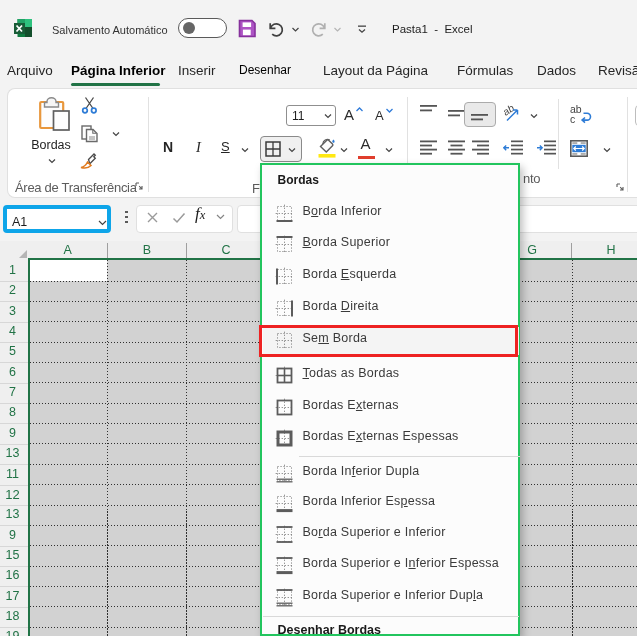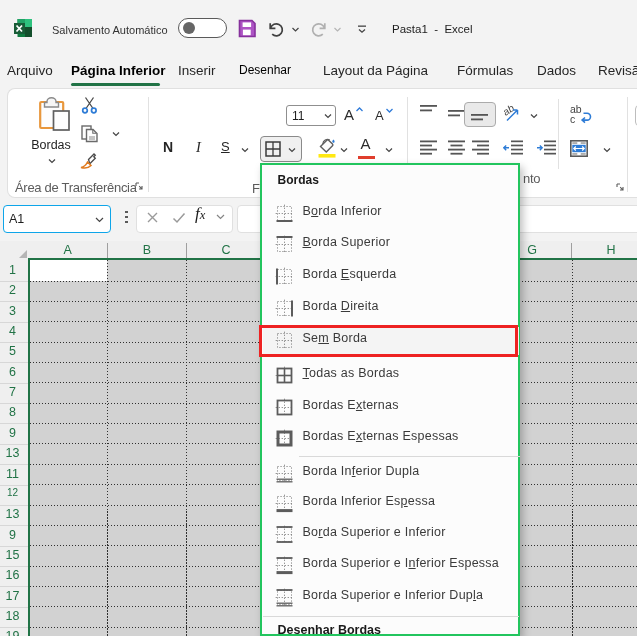--- a/index.html
+++ b/index.html
@@ -235,21 +235,21 @@
   <div class="glabel" style="left:515px;top:82px">nto</div>
   <svg class="abs" style="left:607px;top:92.5px" width="10" height="10" viewBox="0 0 10 10">
     <path d="M2 2 h3 M2 2 v3 M8 5 v3 h-3 M5.2 5.2 l2.6 2.6 M8 5.6 v2.4 h-2.4" stroke="#5c5c5c" stroke-width="1.1" fill="none"></path>
   </svg>
   <div class="sep" style="left:619px;top:8px;height:95px"></div>
   <div class="abs" style="left:627px;top:15.5px;width:10px;height:21px;border:1px solid #bdbdbd;border-radius:4px 0 0 4px;background:#fff"></div>
 
 </div>
 
 <div class="abs" style="left:0;top:199px;width:637px;height:42px;background:#f3f3f3">
-  <div class="abs" style="left:3px;top:5.5px;width:108px;height:28px;background:#fff;border:1px solid #0ea5e9;border-radius:4px">
+  <div class="abs" style="left:3px;top:5.5px;width:108px;height:28px;background:#fff;border:4px solid #0ea5e9;border-radius:4px">
     <div class="abs" style="left:5px;top:6px;font-size:12.5px;color:#1e1e1e">A1</div>
     <svg class="abs" style="left:90px;top:9px" width="11" height="10" viewBox="0 0 11 10">
         <path d="M2 3 L5.5 6.5 L9 3" fill="none" stroke="#444" stroke-width="1.2"></path>
       </svg>
   </div>
   <div class="abs" style="left:125px;top:11.5px;width:2.6px;height:2.6px;background:#5a5a5a;box-shadow:0 5px 0 #5a5a5a,0 10px 0 #5a5a5a"></div>
   <div class="abs" style="left:135.5px;top:5.5px;width:97px;height:28px;background:#fff;border:1px solid #e0e0e0;border-radius:4px"></div>
   <div class="abs" style="left:237px;top:5.5px;width:405px;height:28px;background:#fff;border:1px solid #e0e0e0;border-radius:4px"></div>
   <svg class="abs" style="left:145px;top:10.5px" width="15" height="15" viewBox="0 0 15 15">
       <path d="M3 3 L12 12 M12 3 L3 12" stroke="#9a9a9a" stroke-width="1.4"></path>
@@ -295,21 +295,21 @@
       <div class="abs green" style="left:0;top:144.02px;width:25px;text-align:center;font-size:12.5px">7</div>
       <div class="abs" style="left:0;top:141.72px;width:28px;height:1px;background:#d7d7d7"></div>
       <div class="abs green" style="left:0;top:164.39000000000001px;width:25px;text-align:center;font-size:12.5px">8</div>
       <div class="abs" style="left:0;top:162.09px;width:28px;height:1px;background:#d7d7d7"></div>
       <div class="abs green" style="left:0;top:184.76000000000002px;width:25px;text-align:center;font-size:12.5px">9</div>
       <div class="abs" style="left:0;top:182.46px;width:28px;height:1px;background:#d7d7d7"></div>
       <div class="abs green" style="left:0;top:205.13000000000002px;width:25px;text-align:center;font-size:12.5px">13</div>
       <div class="abs" style="left:0;top:202.83px;width:28px;height:1px;background:#d7d7d7"></div>
       <div class="abs green" style="left:0;top:225.50000000000003px;width:25px;text-align:center;font-size:12.5px">11</div>
       <div class="abs" style="left:0;top:223.20000000000002px;width:28px;height:1px;background:#d7d7d7"></div>
-      <div class="abs green" style="left:0;top:245.87000000000003px;width:25px;text-align:center;font-size:10px">12</div>
+      <div class="abs green" style="left:0;top:245.87000000000003px;width:25px;text-align:center;font-size:13px">12</div>
       <div class="abs" style="left:0;top:243.57000000000002px;width:28px;height:1px;background:#d7d7d7"></div>
       <div class="abs green" style="left:0;top:266.23999999999995px;width:25px;text-align:center;font-size:12.5px">13</div>
       <div class="abs" style="left:0;top:263.94px;width:28px;height:1px;background:#d7d7d7"></div>
       <div class="abs green" style="left:0;top:286.60999999999996px;width:25px;text-align:center;font-size:12.5px">9</div>
       <div class="abs" style="left:0;top:284.31px;width:28px;height:1px;background:#d7d7d7"></div>
       <div class="abs green" style="left:0;top:306.97999999999996px;width:25px;text-align:center;font-size:12.5px">15</div>
       <div class="abs" style="left:0;top:304.68px;width:28px;height:1px;background:#d7d7d7"></div>
       <div class="abs green" style="left:0;top:327.34999999999997px;width:25px;text-align:center;font-size:12.5px">16</div>
       <div class="abs" style="left:0;top:325.05px;width:28px;height:1px;background:#d7d7d7"></div>
       <div class="abs green" style="left:0;top:347.71999999999997px;width:25px;text-align:center;font-size:12.5px">17</div>

